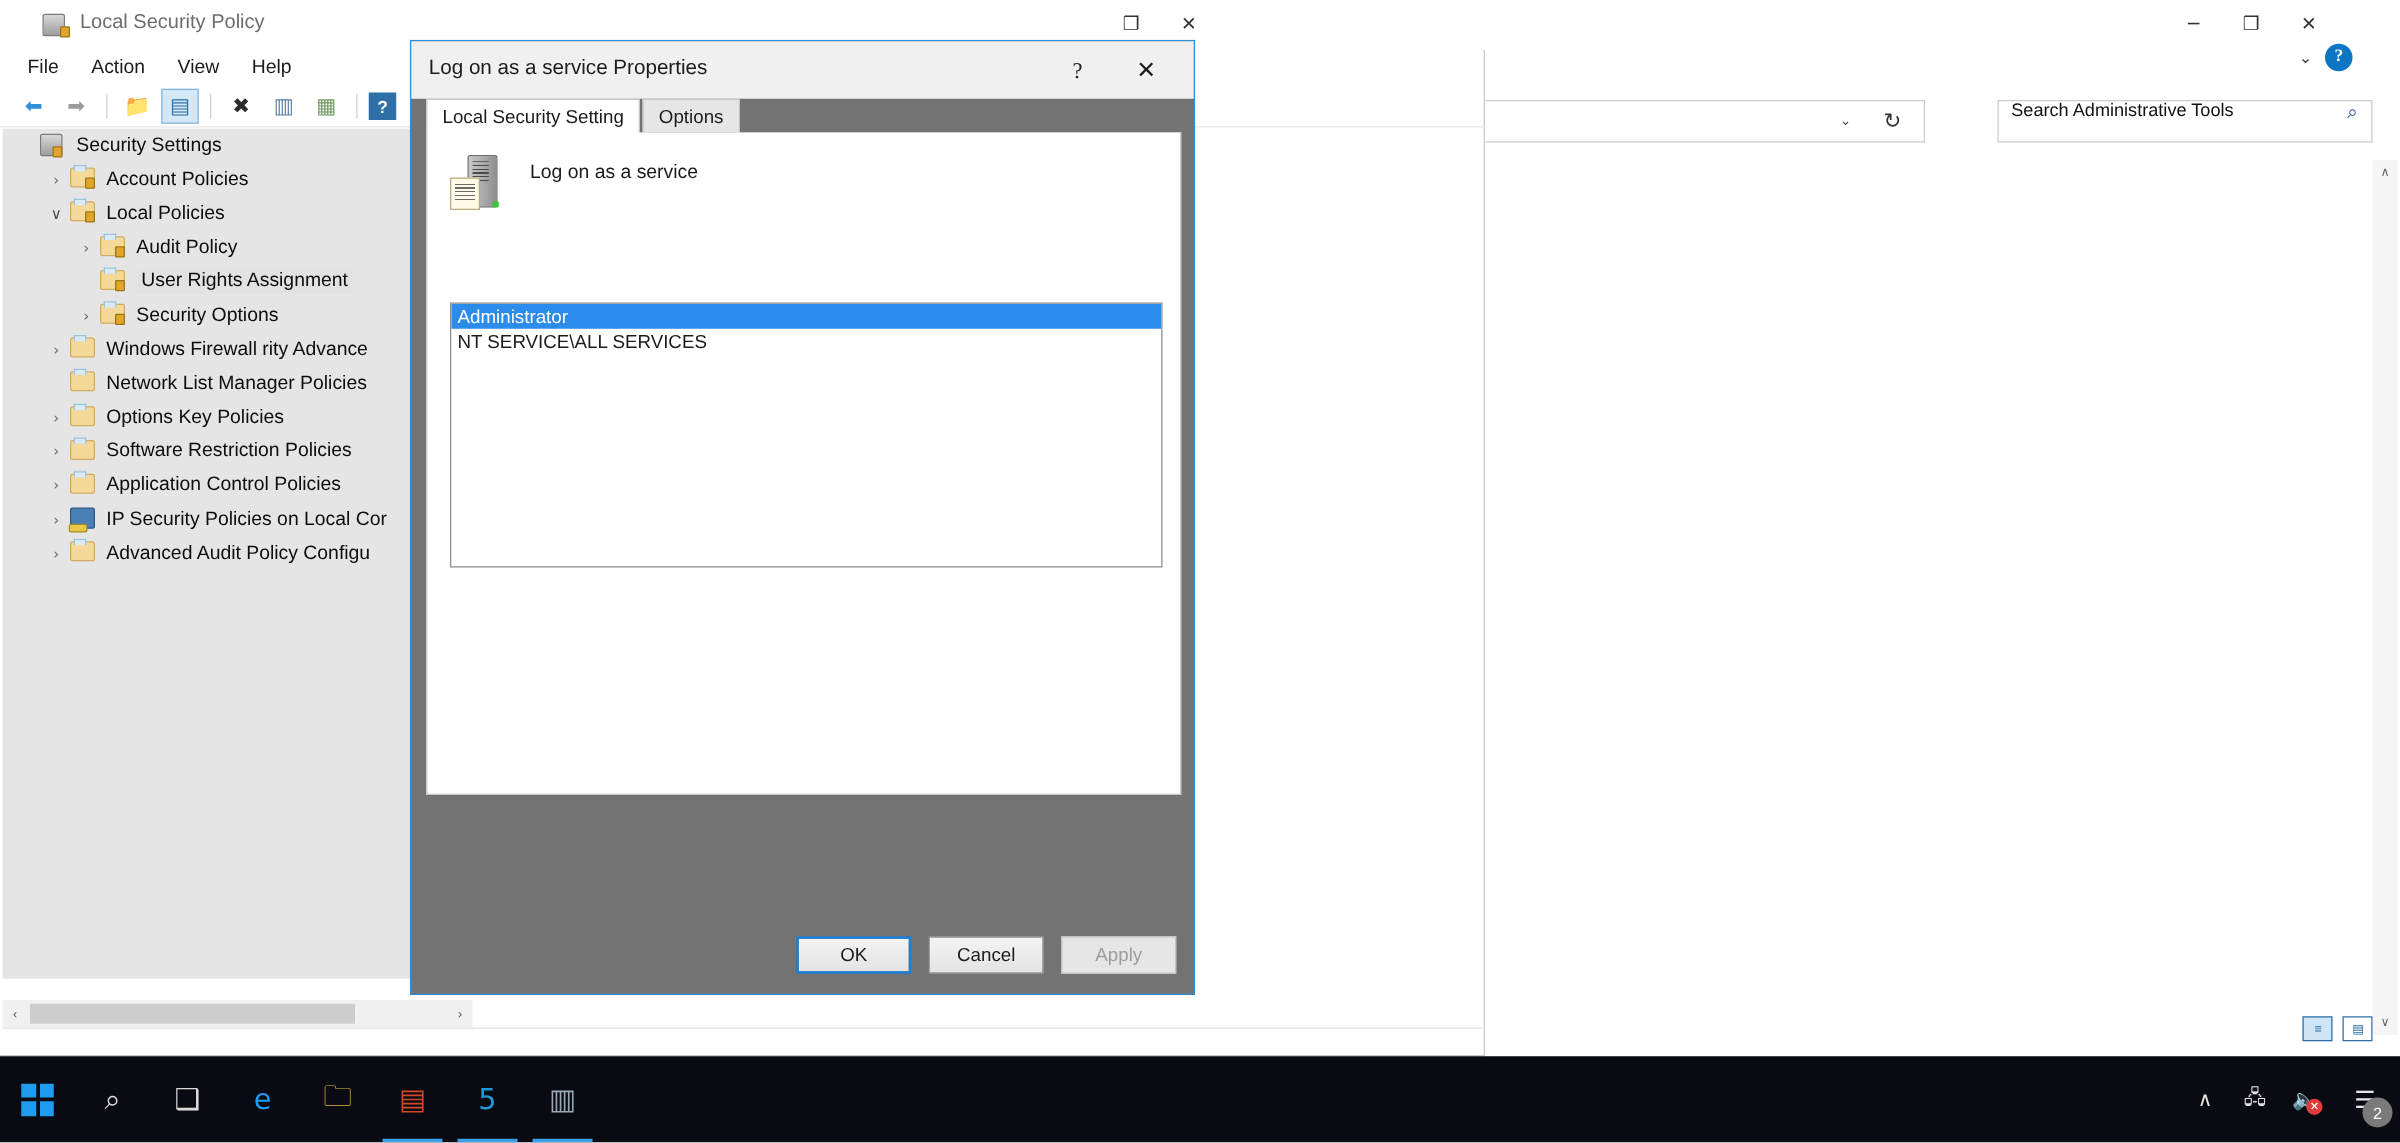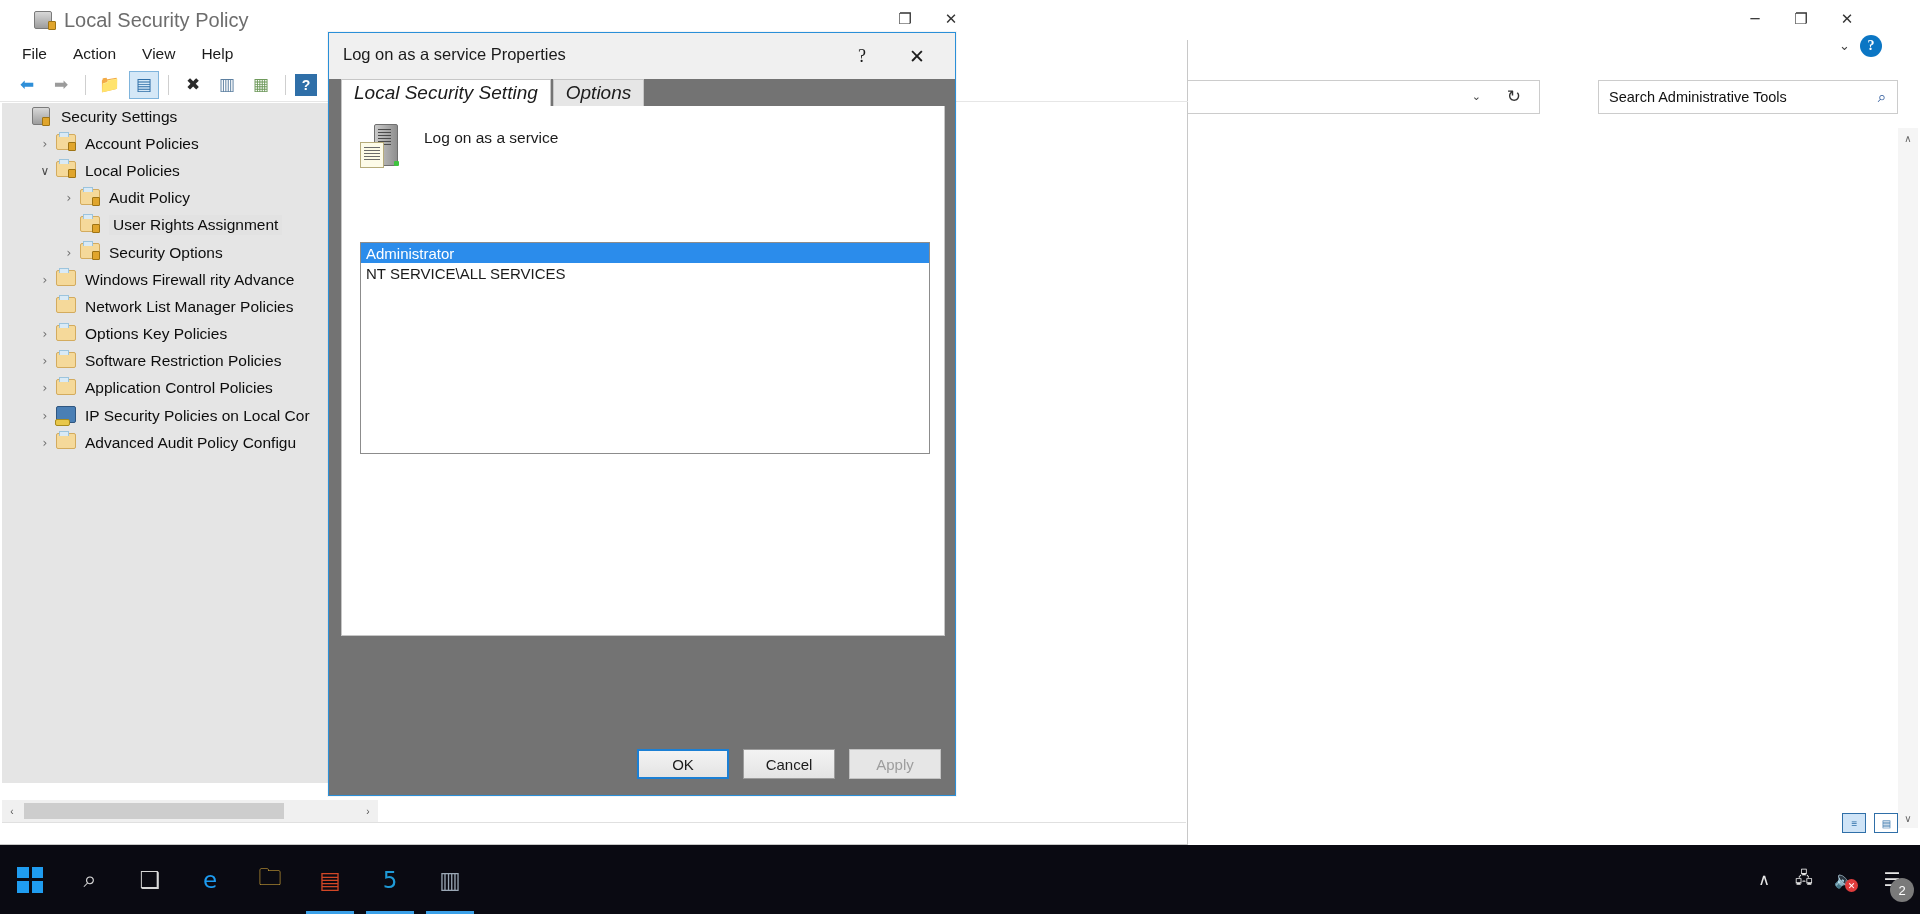--- a/index.html
+++ b/index.html
@@ -47,21 +47,21 @@
   }
   .addr-caret {
     position: absolute; right: 58px; top: 9px; font-size: 11px; color:#444;
   }
   .addr-refresh {
     position: absolute; right: 18px; top: 5px; font-size: 17px; color:#333;
   }
   .search-box {
     position: absolute; left: 1598px; top: 80px; width: 300px; height: 34px;
     border: 1px solid #cccccc; background: #ffffff;
-    display: flex; align-items: center;
+    display: flex; align-items: flex-start;
   }
   .search-placeholder {
     flex: 1; padding-left: 10px; font-size: 14.5px; color: #111;
     white-space: nowrap; overflow: hidden;
   }
   .search-mag {
     width: 30px; text-align:center; font-size: 15px; color:#2b579a;
   }
 
   
@@ -123,21 +123,21 @@
   .lsp-titlebar {
     position: absolute; left: 0; top: 0; width: 1188px; height: 40px;
     background: #ffffff;
     display: flex; align-items: center;
   }
   .lsp-icon {
     position:absolute; left: 34px; top: 9px; width: 22px; height: 22px;
   }
   .lsp-title {
     position: absolute; left: 64px; top: 9px;
-    font-size: 20px; color: #6d6d6d;
+    font-size: 16px; color: #6d6d6d;
   }
   .lsp-ctl {
     position:absolute; top: 0; width: 46px; height: 38px;
     display:flex; align-items:center; justify-content:center; font-size: 15px; color:#333;
     font-family: "DejaVu Sans", sans-serif;
   }
   .lsp-max { right: 260px; }
   .lsp-close { right: 214px; }
 
   .menubar {
@@ -237,25 +237,24 @@
     position: absolute; right: 18px; top: 9px; width: 40px; height: 28px;
     display:flex; align-items:center; justify-content:center;
     font-size: 19px; color:#1b1b1b; font-family:"DejaVu Sans", sans-serif;
   }
   .tabstrip {
     position: absolute; left: 12px; top: 46px; width: 604px; height: 28px;
     border-bottom: 1px solid #c6c6c6;
     display: flex; align-items: flex-end;
   }
   .tab {
-    height: 27px; padding: 0 12px; font-size: 19px; color:#1b1b1b;
+    height: 27px; padding: 0 12px; font-size: 15px; color:#1b1b1b;
     display:flex; align-items:center;
     border: 1px solid #c6c6c6; border-bottom: none; background: #e6e6e6;
     margin-right: 2px;
-    font-style: italic;
   }
   .tab.active {
     background: #ffffff; border-bottom: 1px solid #ffffff;
     height: 28px; margin-bottom: -1px;
   }
   .tabbody {
     position: absolute; left: 12px; top: 73px; width: 604px; height: 530px;
     background: #ffffff; border: 1px solid #c6c6c6; border-top: none;
   }
   .policy-header {

